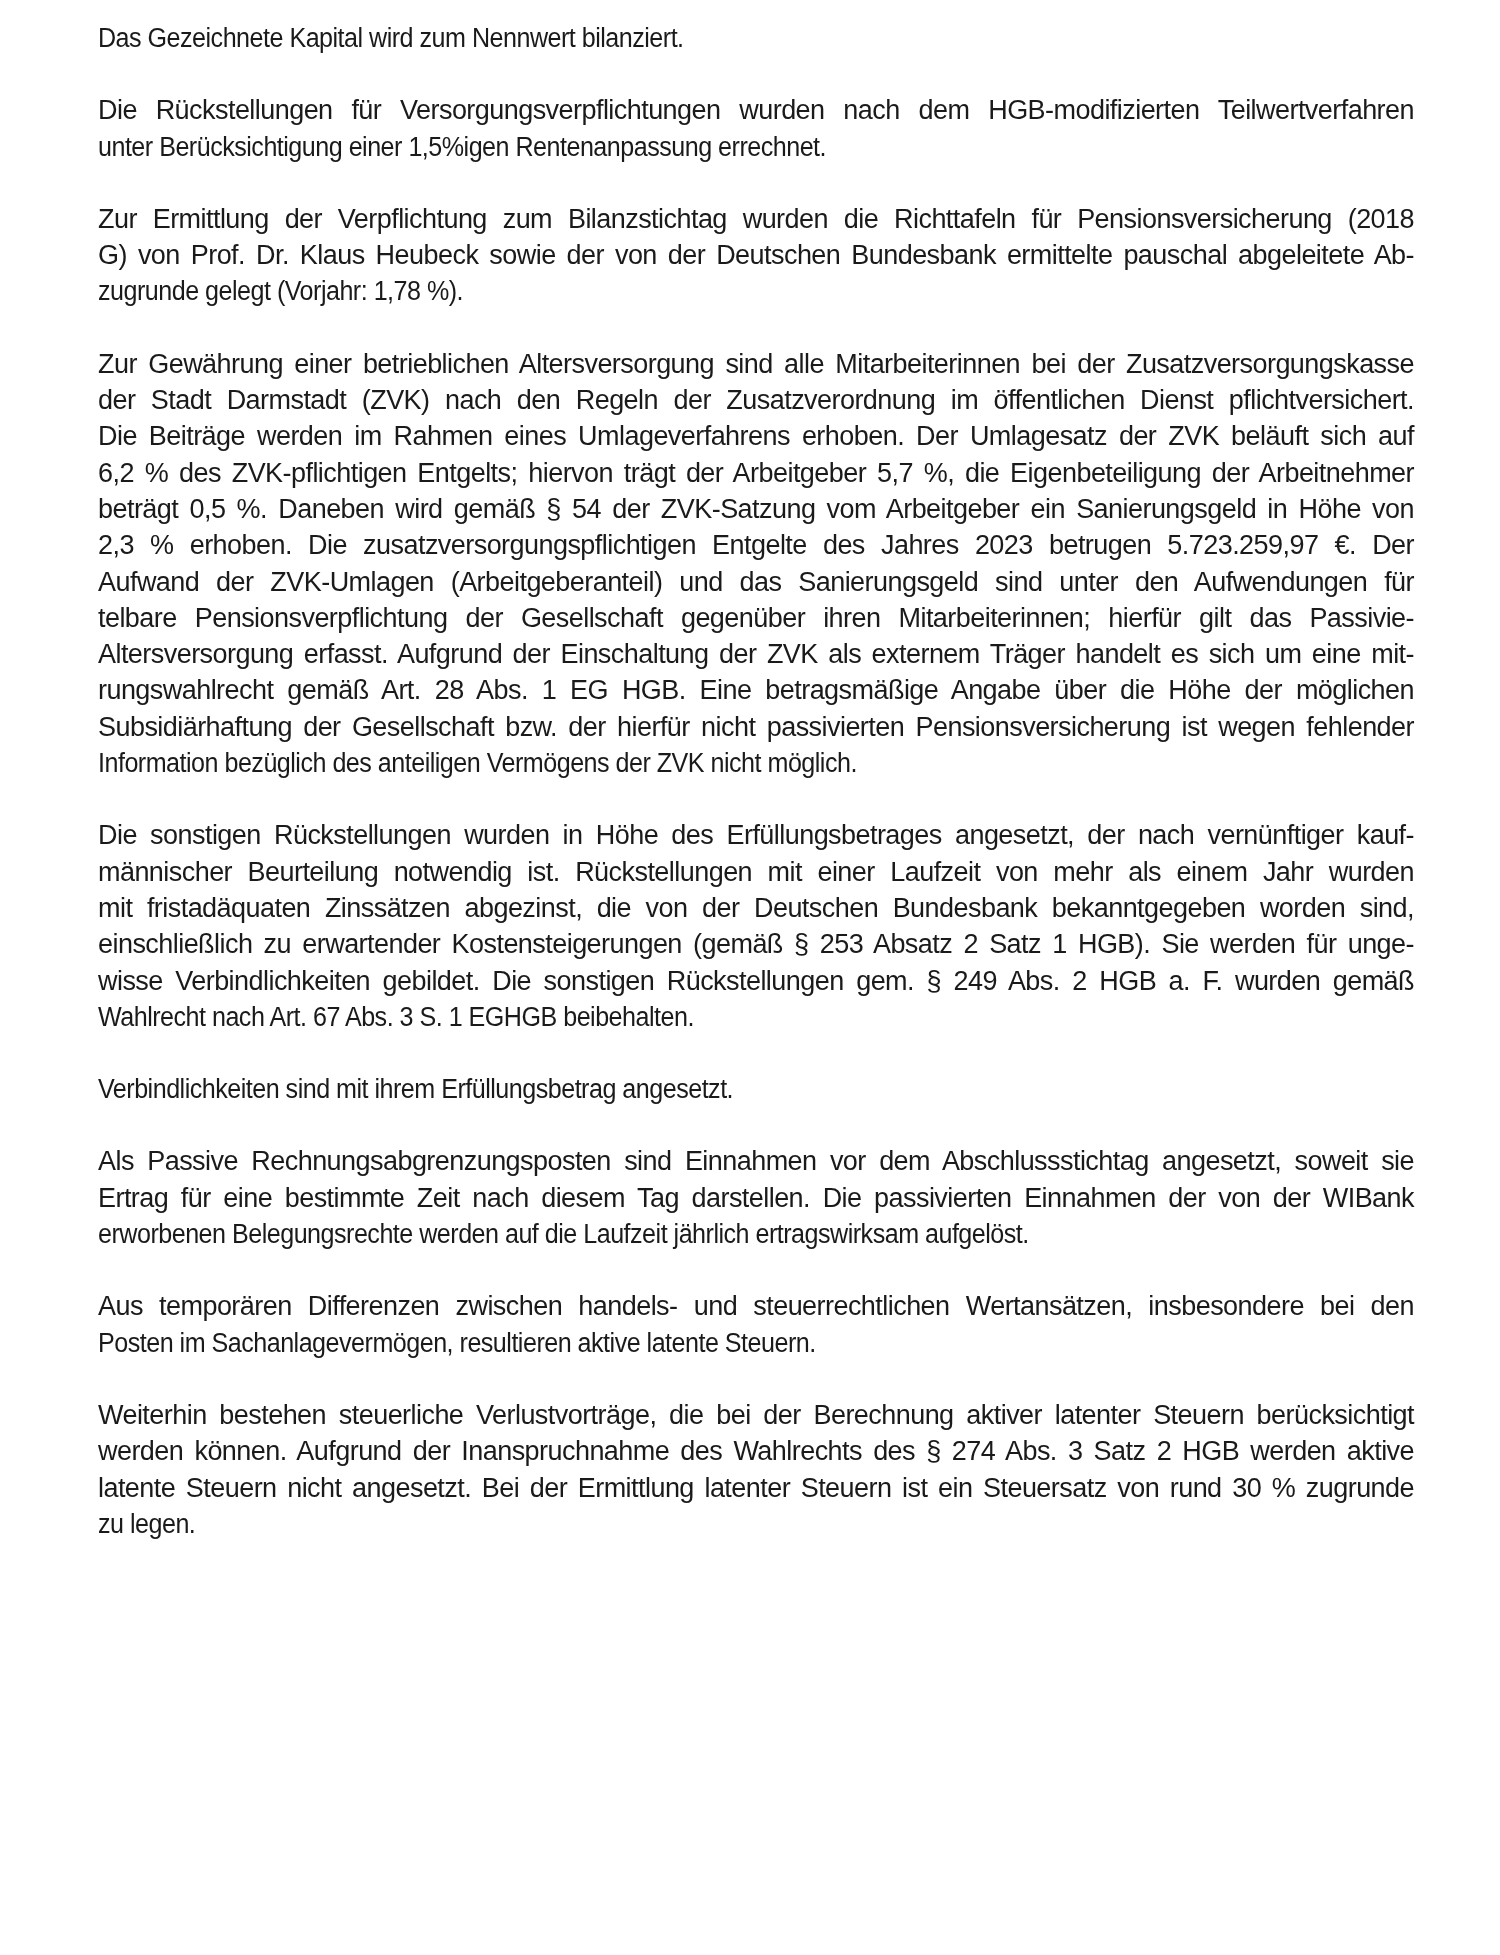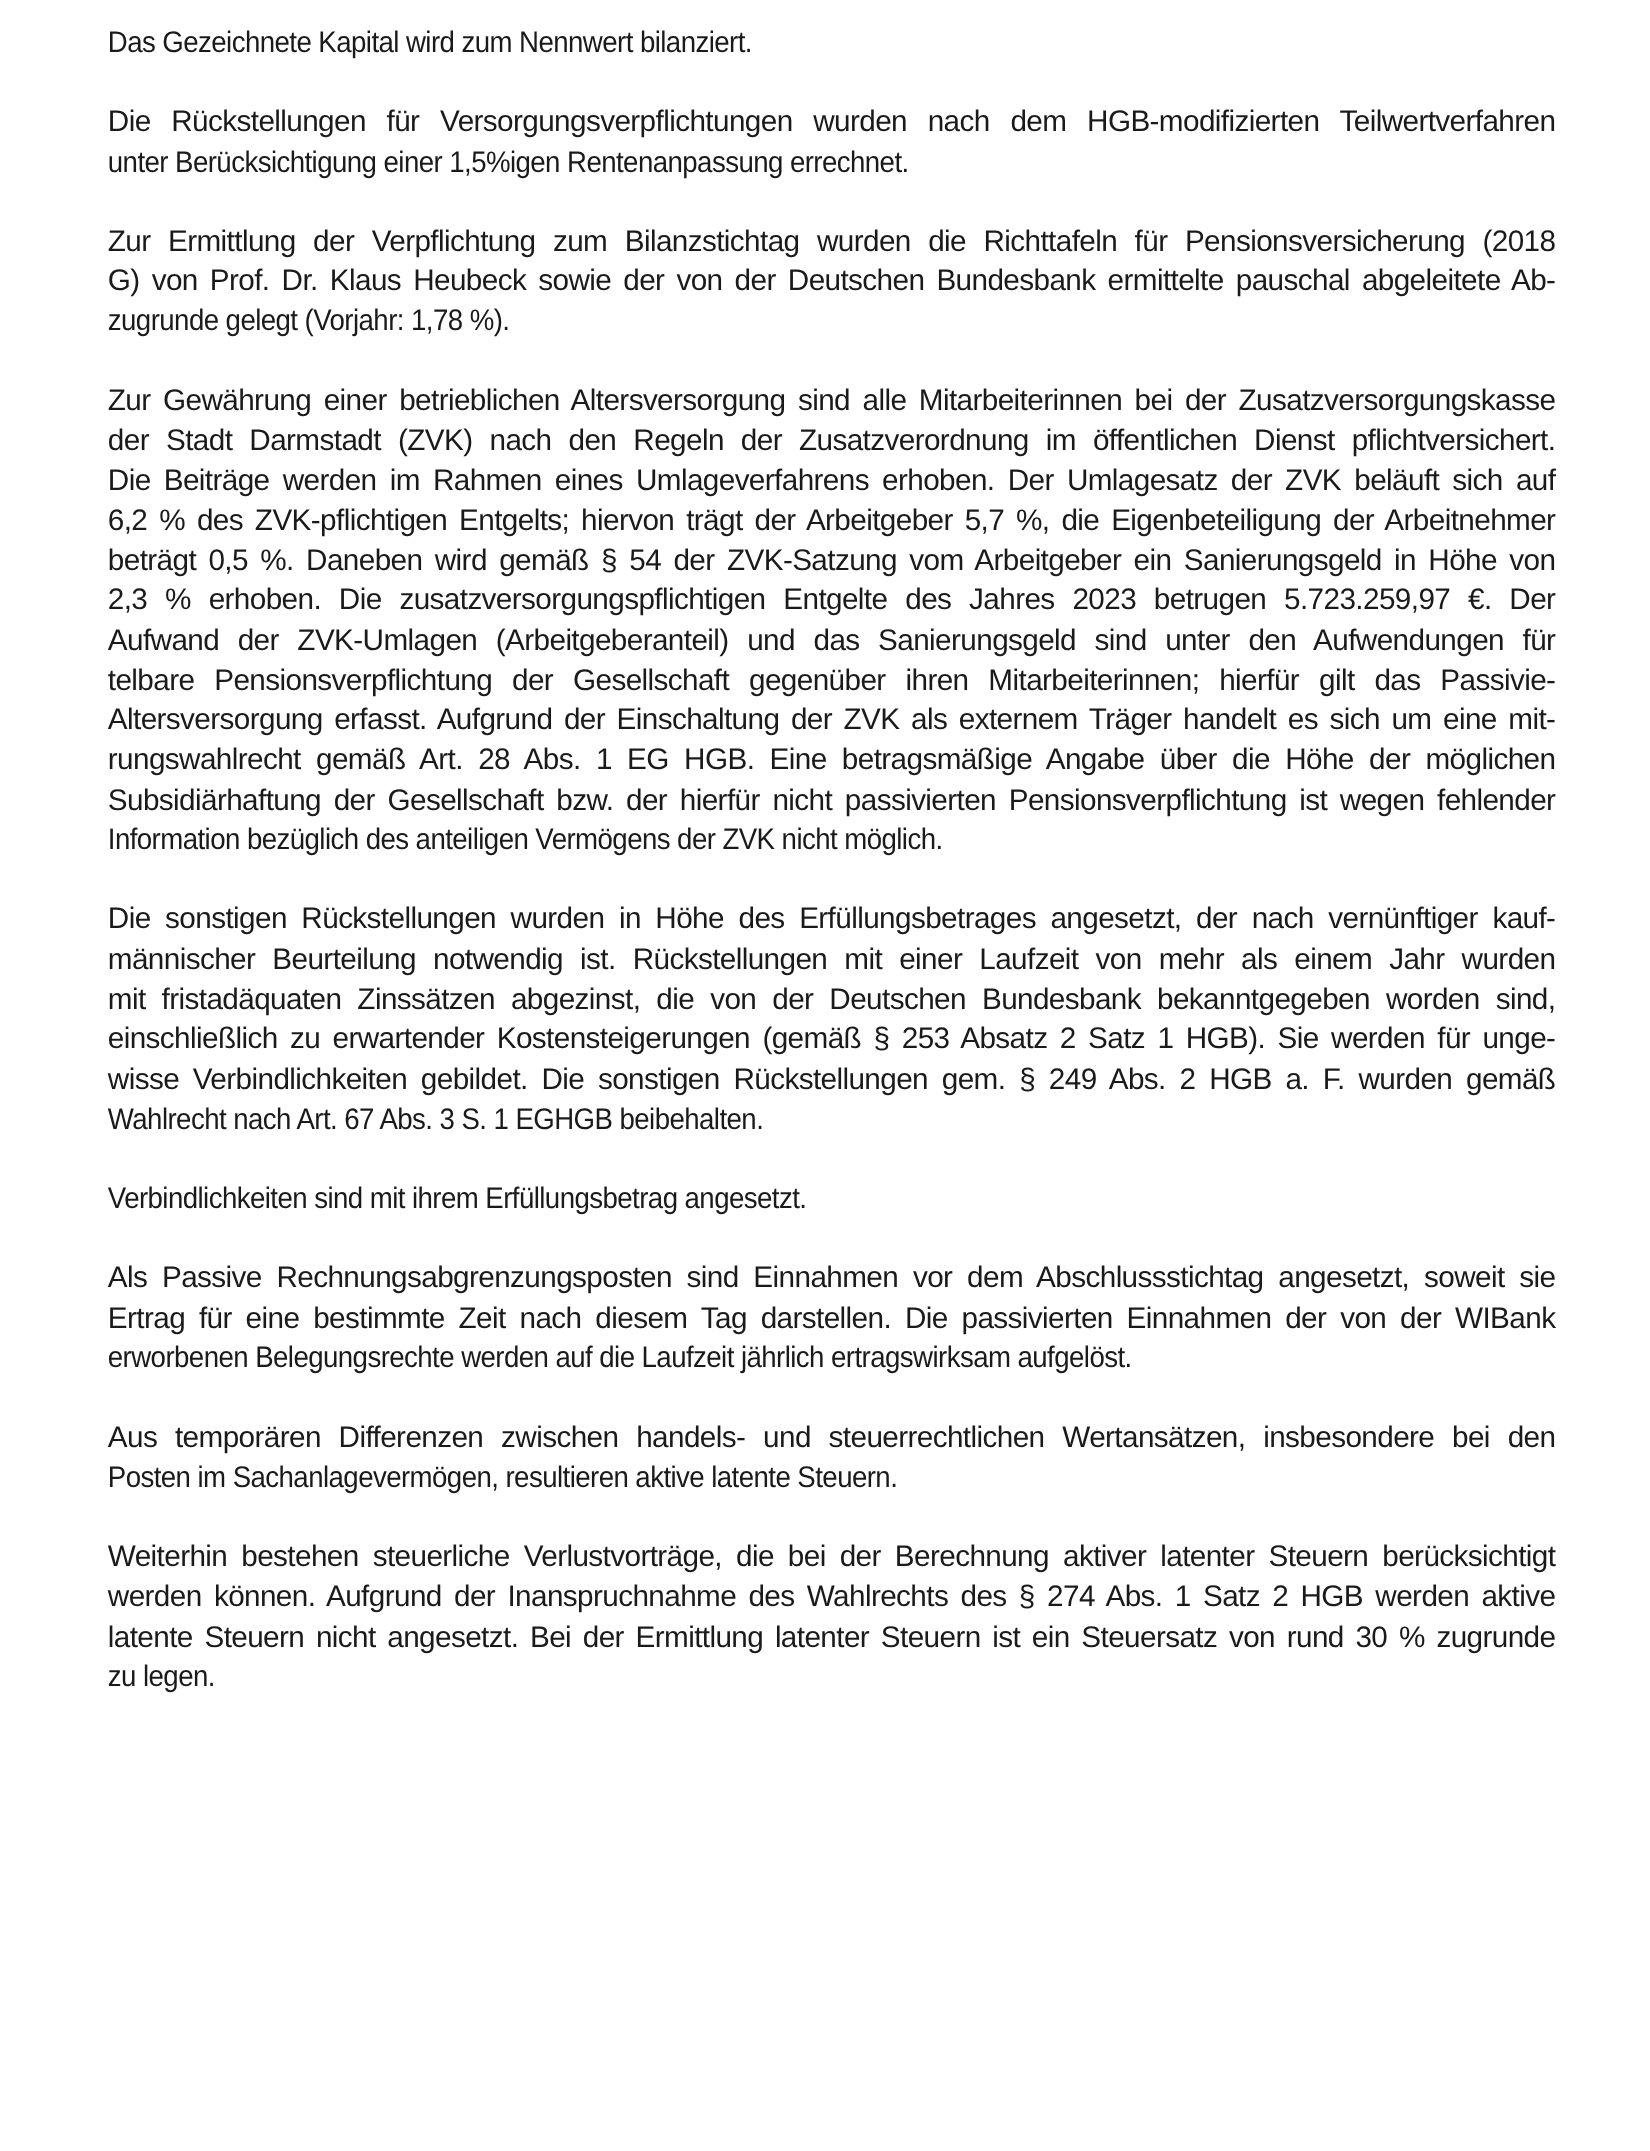--- a/index.html
+++ b/index.html
@@ -60,21 +60,21 @@
         <span class="line justify">Zur Gewährung einer betrieblichen Altersversorgung sind alle Mitarbeiterinnen bei der Zusatzversorgungskasse</span>
         <span class="line justify">der Stadt Darmstadt (ZVK) nach den Regeln der Zusatzverordnung im öffentlichen Dienst pflichtversichert.</span>
         <span class="line justify">Die Beiträge werden im Rahmen eines Umlageverfahrens erhoben. Der Umlagesatz der ZVK beläuft sich auf</span>
         <span class="line justify">6,2 % des ZVK-pflichtigen Entgelts; hiervon trägt der Arbeitgeber 5,7 %, die Eigenbeteiligung der Arbeitnehmer</span>
         <span class="line justify">beträgt 0,5 %. Daneben wird gemäß § 54 der ZVK-Satzung vom Arbeitgeber ein Sanierungsgeld in Höhe von</span>
         <span class="line justify">2,3 % erhoben. Die zusatzversorgungspflichtigen Entgelte des Jahres 2023 betrugen 5.723.259,97 €. Der</span>
         <span class="line justify">Aufwand der ZVK-Umlagen (Arbeitgeberanteil) und das Sanierungsgeld sind unter den Aufwendungen für</span>
         <span class="line justify">telbare Pensionsverpflichtung der Gesellschaft gegenüber ihren Mitarbeiterinnen; hierfür gilt das Passivie-</span>
         <span class="line justify">Altersversorgung erfasst. Aufgrund der Einschaltung der ZVK als externem Träger handelt es sich um eine mit-</span>
         <span class="line justify">rungswahlrecht gemäß Art. 28 Abs. 1 EG HGB. Eine betragsmäßige Angabe über die Höhe der möglichen</span>
-        <span class="line justify">Subsidiärhaftung der Gesellschaft bzw. der hierfür nicht passivierten Pensionsverpflichtung ist wegen fehlender</span>
+        <span class="line justify">Subsidiärhaftung der Gesellschaft bzw. der hierfür nicht passivierten Pensionsversicherung ist wegen fehlender</span>
         <span class="line" style="transform: scaleX(0.93);">Information bezüglich des anteiligen Vermögens der ZVK nicht möglich.</span>
       </div>
       <div class="para">
         <span class="line justify">Die sonstigen Rückstellungen wurden in Höhe des Erfüllungsbetrages angesetzt, der nach vernünftiger kauf-</span>
         <span class="line justify">männischer Beurteilung notwendig ist. Rückstellungen mit einer Laufzeit von mehr als einem Jahr wurden</span>
         <span class="line justify">mit fristadäquaten Zinssätzen abgezinst, die von der Deutschen Bundesbank bekanntgegeben worden sind,</span>
         <span class="line justify">einschließlich zu erwartender Kostensteigerungen (gemäß § 253 Absatz 2 Satz 1 HGB). Sie werden für unge-</span>
         <span class="line justify">wisse Verbindlichkeiten gebildet. Die sonstigen Rückstellungen gem. § 249 Abs. 2 HGB a. F. wurden gemäß</span>
         <span class="line" style="transform: scaleX(0.93);">Wahlrecht nach Art. 67 Abs. 3 S. 1 EGHGB beibehalten.</span>
       </div>
@@ -85,18 +85,18 @@
         <span class="line justify">Als Passive Rechnungsabgrenzungsposten sind Einnahmen vor dem Abschlussstichtag angesetzt, soweit sie</span>
         <span class="line justify">Ertrag für eine bestimmte Zeit nach diesem Tag darstellen. Die passivierten Einnahmen der von der WIBank</span>
         <span class="line" style="transform: scaleX(0.93);">erworbenen Belegungsrechte werden auf die Laufzeit jährlich ertragswirksam aufgelöst.</span>
       </div>
       <div class="para">
         <span class="line justify">Aus temporären Differenzen zwischen handels- und steuerrechtlichen Wertansätzen, insbesondere bei den</span>
         <span class="line" style="transform: scaleX(0.93);">Posten im Sachanlagevermögen, resultieren aktive latente Steuern.</span>
       </div>
       <div class="para">
         <span class="line justify">Weiterhin bestehen steuerliche Verlustvorträge, die bei der Berechnung aktiver latenter Steuern berücksichtigt</span>
-        <span class="line justify">werden  können. Aufgrund der Inanspruchnahme des Wahlrechts des § 274 Abs. 1 Satz 2 HGB werden aktive</span>
+        <span class="line justify">werden  können. Aufgrund der Inanspruchnahme des Wahlrechts des § 274 Abs. 3 Satz 2 HGB werden aktive</span>
         <span class="line justify">latente Steuern nicht angesetzt. Bei der Ermittlung latenter Steuern ist ein Steuersatz von rund 30 % zugrunde</span>
         <span class="line" style="transform: scaleX(0.93);">zu legen.</span>
       </div>
     </div>
 </div>
 
 </body></html>

